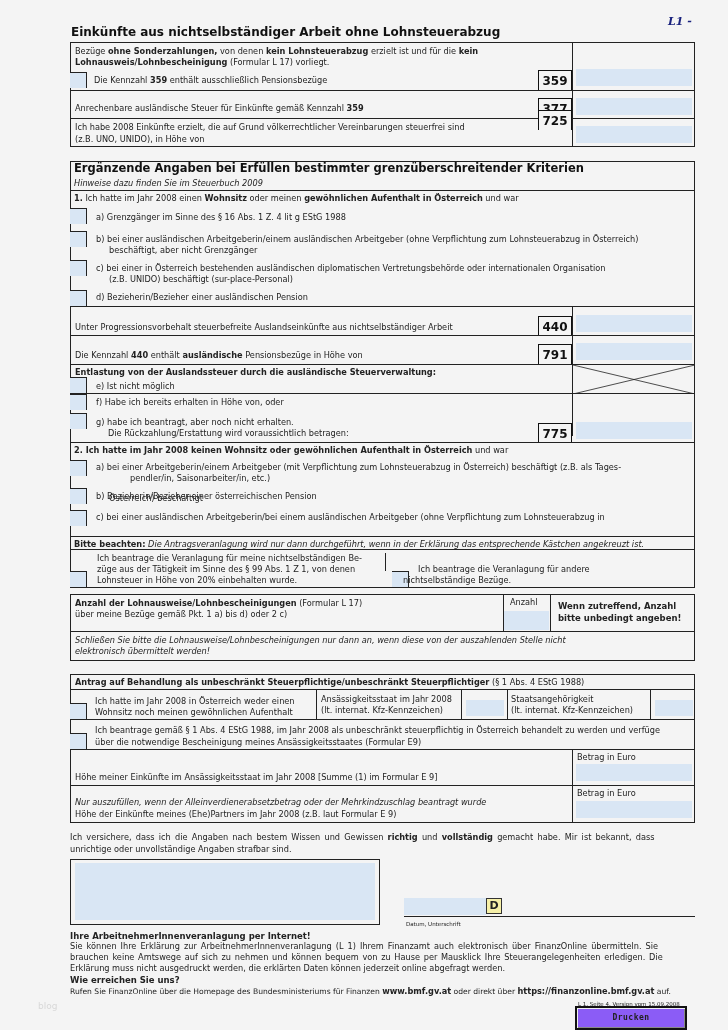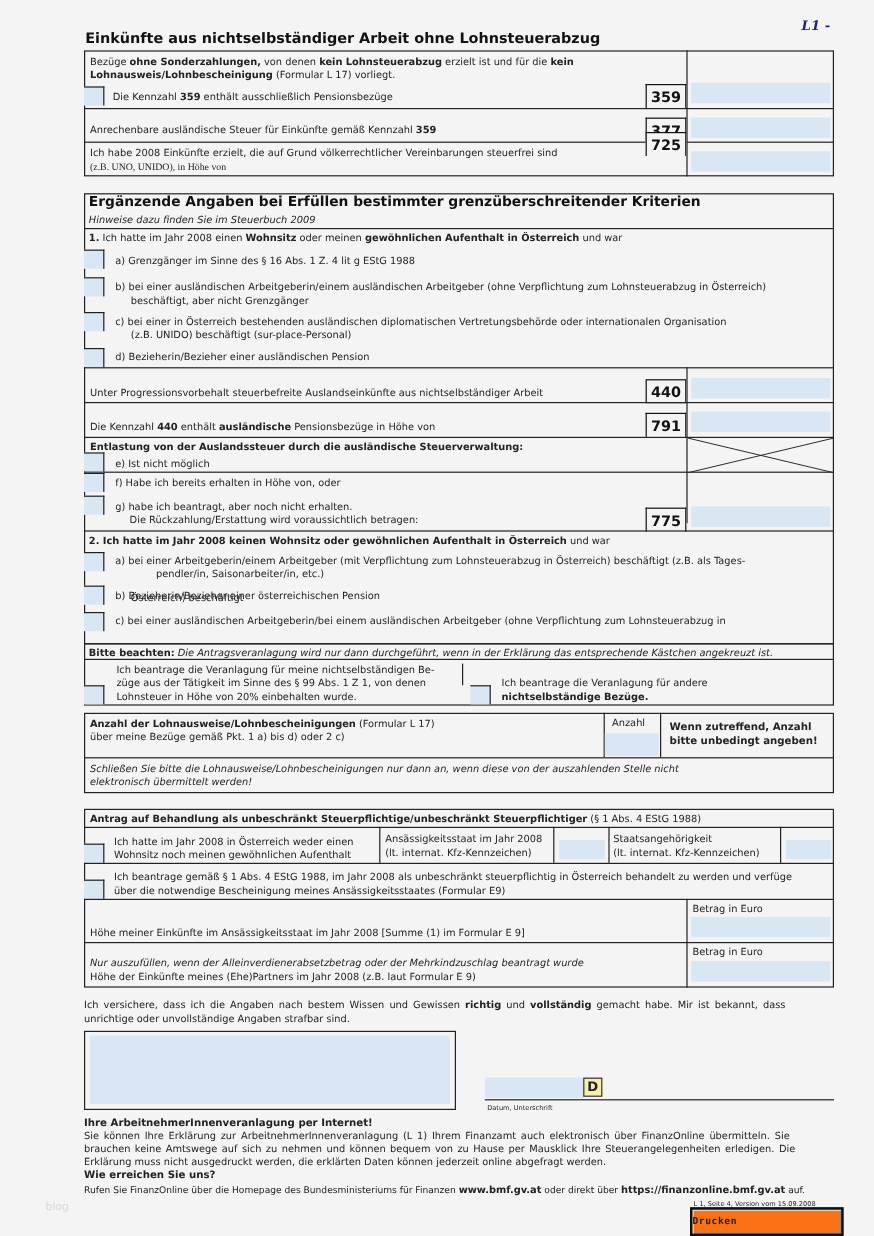--- a/index.html
+++ b/index.html
@@ -41,21 +41,21 @@
 <div class="kz" style="left:538px; top:70px;">359</div>
 <div class="field" style="left:576px; top:69px; width:116px; height:17px;"></div>
 
 <div class="txt" style="left:75px; top:103px;">
   <span>Anrechenbare ausländische Steuer für Einkünfte gemäß Kennzahl </span><span class="b">359</span>
 </div>
 <div class="kz" style="left:538px; top:98px;">377</div>
 <div class="field" style="left:576px; top:98px; width:116px; height:17px;"></div>
 
 <div class="txt" style="left:75px; top:122px;">Ich habe 2008 Einkünfte erzielt, die auf Grund völkerrechtlicher Vereinbarungen steuerfrei sind</div>
-<div class="txt" style="left:75px; top:134px;font-family:Liberation Serif, serif;">(z.B. UNO, UNIDO), in Höhe von</div>
+<div class="txt" style="left:75px; top:134px;">(z.B. UNO, UNIDO), in Höhe von</div>
 <div class="kz" style="left:538px; top:110px;">725</div>
 <div class="field" style="left:576px; top:126px; width:116px; height:17px;"></div>
 
 <div class="box" style="left:70px; top:161px; width:625px; height:376px;"></div>
 <div class="txt b" style="left:74px; top:163px; font-size:11.5px; color:#111;">Ergänzende Angaben bei Erfüllen bestimmter grenzüberschreitender Kriterien</div>
 <div class="txt i" style="left:74px; top:178px;">Hinweise dazu finden Sie im Steuerbuch 2009</div>
 <div class="hl" style="left:70px; top:190px; width:625px;"></div>
 <div class="txt" style="left:74px; top:193px;">
   <span class="b">1.</span><span> Ich hatte im Jahr 2008 einen </span><span class="b">Wohnsitz</span><span> oder meinen </span><span class="b">gewöhnlichen Aufenthalt in Österreich</span><span> und war</span>
 </div>
@@ -118,21 +118,21 @@
   <span class="b">Bitte beachten:</span><span class="i"> Die Antragsveranlagung wird nur dann durchgeführt, wenn in der Erklärung das entsprechende Kästchen angekreuzt ist.</span>
 </div>
 <div class="hl" style="left:70px; top:549px; width:625px;"></div>
 <div class="txt" style="left:97px; top:553px;">Ich beantrage die Veranlagung für meine nichtselbständigen Be-</div>
 <div class="txt" style="left:97px; top:564px;">züge aus der Tätigkeit im Sinne des § 99 Abs. 1 Z 1, von denen</div>
 <div class="txt" style="left:97px; top:575px;">Lohnsteuer in Höhe von 20% einbehalten wurde.</div>
 <div class="cb" style="left:70px; top:571px;"></div>
 <div class="vl" style="left:385px; top:553px; height:18px;"></div>
 <div class="cb" style="left:392px; top:571px;"></div>
 <div class="txt" style="left:418px; top:564px;">Ich beantrage die Veranlagung für andere</div>
-<div class="txt" style="left:418px; top:575px;font-weight:bold;">nichtselbständige Bezüge.</div>
+<div class="txt" style="left:403px; top:575px;">nichtselbständige Bezüge.</div>
 
 <div class="box" style="left:70px; top:594px; width:625px; height:67px;"></div>
 <div class="txt" style="left:75px; top:598px;">
   <span class="b">Anzahl der Lohnausweise/Lohnbescheinigungen</span><span> (Formular L 17)</span>
 </div>
 <div class="txt" style="left:75px; top:609px;">über meine Bezüge gemäß Pkt. 1 a) bis d) oder 2 c)</div>
 <div class="vl" style="left:503px; top:594px; height:37px;"></div>
 <div class="vl" style="left:550px; top:594px; height:37px;"></div>
 <div class="txt" style="left:510px; top:597px;">Anzahl</div>
 <div class="field" style="left:504px; top:611px; width:45px; height:19px;"></div>
@@ -192,13 +192,13 @@
 <div class="txt" style="left:70px; top:941px; word-spacing:1.4px;">Sie können Ihre Erklärung zur ArbeitnehmerInnenveranlagung (L 1) Ihrem Finanzamt auch elektronisch über FinanzOnline übermitteln. Sie</div>
 <div class="txt" style="left:70px; top:952px; word-spacing:1.1px;">brauchen keine Amtswege auf sich zu nehmen und können bequem von zu Hause per Mausklick Ihre Steuerangelegenheiten erledigen. Die</div>
 <div class="txt" style="left:70px; top:963px;">Erklärung muss nicht ausgedruckt werden, die erklärten Daten können jederzeit online abgefragt werden.</div>
 <div class="txt b" style="left:70px; top:975px; font-size:8.5px;">Wie erreichen Sie uns?</div>
 <div class="txt" style="left:70px; top:986px; font-size:7.6px;">
   <span>Rufen Sie FinanzOnline über die Homepage des Bundesministeriums für Finanzen </span><span class="b" style="font-size:8.2px;">www.bmf.gv.at</span><span> oder direkt über </span><span class="b" style="font-size:8.2px;">https://finanzonline.bmf.gv.at</span><span> auf.</span>
 </div>
 <div class="txt" style="left:38px; top:979px; color:#d8d8d8; font-size:9px;margin-top:22px;">blog</div>
 
 <div class="txt" style="left:578px; top:999px; font-size:5.5px;">L 1, Seite 4, Version vom 15.09.2008</div>
-<div class="abs" style="left:575px; top:1006px; width:128px; height:24px; background:#f97316; border:2px solid #111; box-shadow: inset 1px 1px 0 #eee, inset -1px -1px 0 #888; font-family:'DejaVu Sans Mono',monospace; font-weight:bold; font-size:8px; line-height:20px; letter-spacing:0.5px;">Drucken</div>
+<div class="abs" style="left:575px; top:1006px; width:112px; height:24px; background:#8b5cf6; border:2px solid #111; box-shadow: inset 1px 1px 0 #eee, inset -1px -1px 0 #888; font-family:'DejaVu Sans Mono',monospace; font-weight:bold; font-size:8px; text-align:center; line-height:20px; letter-spacing:0.5px;">Drucken</div>
 
 </body></html>

